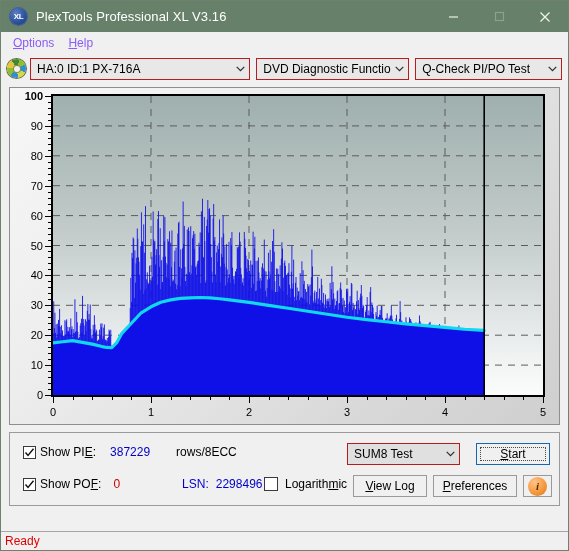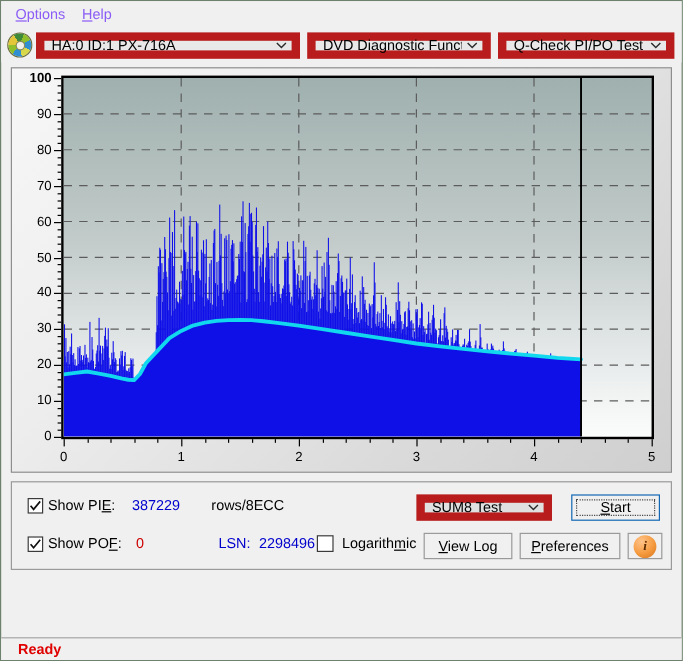--- a/index.html
+++ b/index.html
@@ -66,21 +66,21 @@
     position:relative;
     box-shadow:0 0 0 1px #6c6c3c;
   }
   .disc-icon::after {
     content:""; position:absolute; left:50%; top:50%;
     width:6px; height:6px; margin:-3px 0 0 -3px;
     background:#f2f2ea; border-radius:50%;
     box-shadow:0 0 0 1px #8a8a5a;
   }
   .combo {
-    height:22px; border:7px solid #b91c1c; background:#e8e8e8;
+    height:22px; border:1px solid #b91c1c; background:#e8e8e8;
     display:flex; align-items:center; position:relative;
     font-size:12px; color:#000; padding-left:6px;
   }
   .combo .cb-label { flex:1 1 auto; white-space:nowrap; overflow:hidden; }
   .combo .cb-arrow {
     width:17px; display:flex; align-items:center; justify-content:center;
     flex:0 0 auto; color:#333; font-size:9px;
   }
   #combo-drive { width:236px; margin-right:6px; }
   #combo-function { width:153px; margin-right:6px; }
@@ -153,29 +153,51 @@
     width:19px; height:19px; border-radius:50%;
     background:radial-gradient(circle at 35% 28%, #ffc389 0%, #f59a3f 55%, #d4721d 100%);
     color:#5a2c00; font-size:11px; font-weight:bold; font-style:italic;
     display:flex; align-items:center; justify-content:center;
     font-family:"Liberation Serif", serif;
   }
   
   .statusbar {
     position:absolute; left:0; bottom:0; width:100%; height:19px;
     border-top:1px solid #a6a6a6; background:#f0f0f0;
-    display:flex; align-items:center; padding-left:14px;font-weight:bold;
+    display:flex; align-items:center; padding-left:4px;
   }
   .status-text { color:#e00000; font-size:12px; }
 </style>
 </head>
 <body>
 
 <div class="window">
 
+  <div class="titlebar">
+    <div class="app-icon">XL</div>
+    <div class="title-text">PlexTools Professional XL V3.16</div>
+    <div class="win-buttons">
+      <div class="win-btn min">
+        <svg width="11" height="11" viewBox="0 0 11 11">
+            <line x1="1" y1="6" x2="10" y2="6" stroke="#e9eee9" stroke-width="1.2"></line>
+          </svg>
+      </div>
+      <div class="win-btn max">
+        <svg width="11" height="11" viewBox="0 0 11 11">
+            <rect x="1.5" y="1.5" width="8" height="8" fill="none" stroke="#8ea08d" stroke-width="1.2"></rect>
+          </svg>
+      </div>
+      <div class="win-btn close">
+        <svg width="12" height="12" viewBox="0 0 12 12">
+            <line x1="1.5" y1="1.5" x2="10.5" y2="10.5" stroke="#eef2ee" stroke-width="1.3"></line>
+            <line x1="10.5" y1="1.5" x2="1.5" y2="10.5" stroke="#eef2ee" stroke-width="1.3"></line>
+          </svg>
+      </div>
+    </div>
+  </div>
 
   <div class="menubar">
     <div class="menu-item"><u>O</u><span>ptions</span></div>
     <div class="menu-item"><u>H</u><span>elp</span></div>
   </div>
 
   <div class="selectorbar">
     <div class="disc-icon"></div>
     <div class="combo" id="combo-drive">
       <span class="cb-label">HA:0 ID:1  PX-716A</span>

